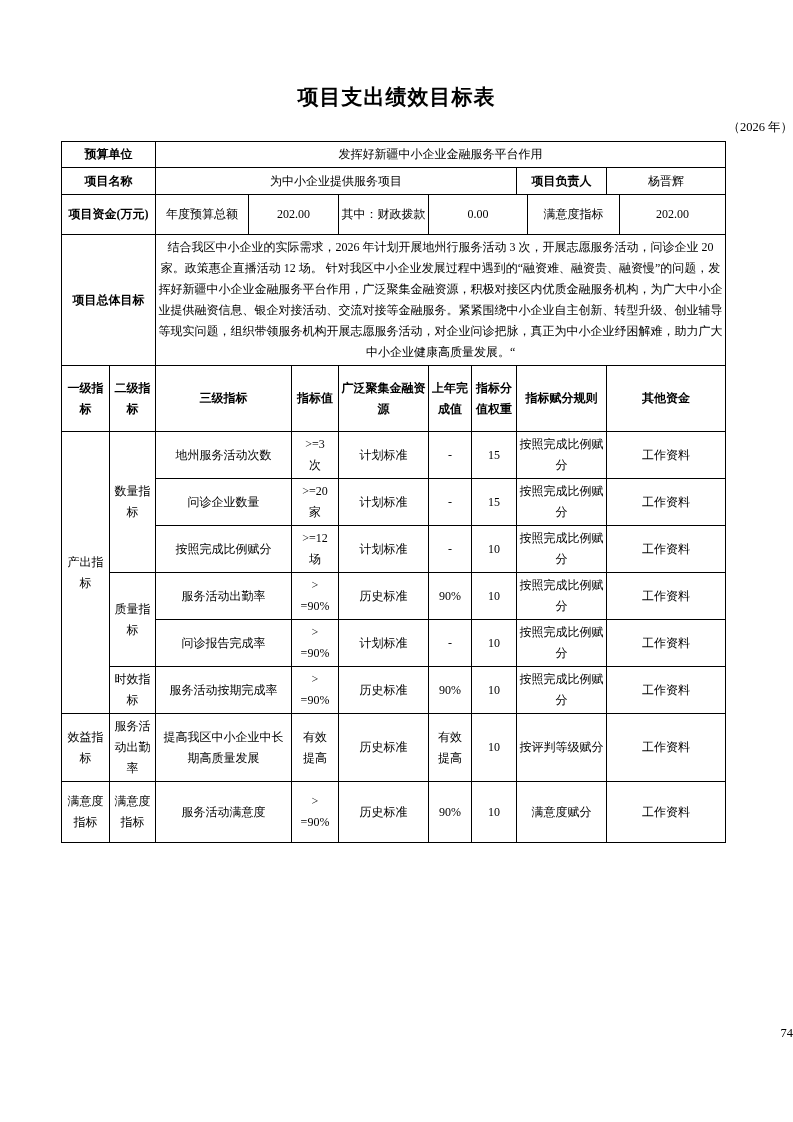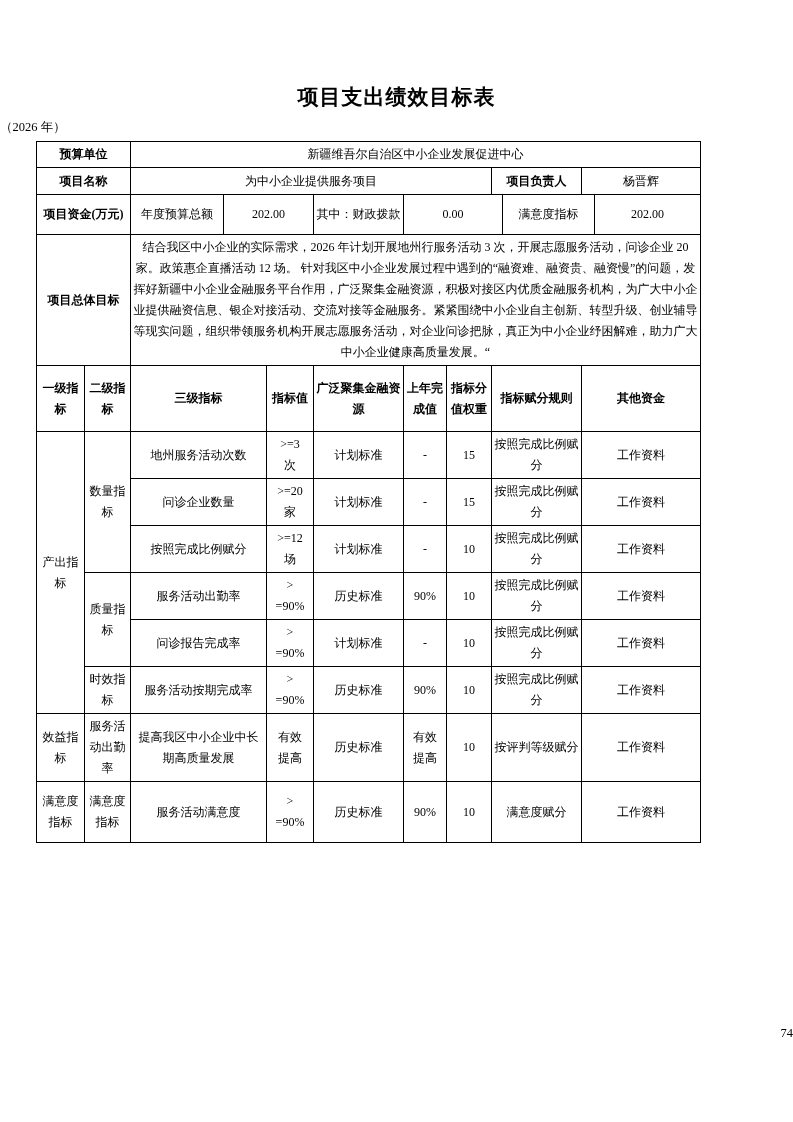--- a/index.html
+++ b/index.html
@@ -16,29 +16,29 @@
   .doc-title {
     padding-top: 84px;
     text-align: center;
     font-size: 21px;
     font-weight: bold;
     letter-spacing: 1px;
     line-height: 26px;
   }
   .doc-subtitle {
     margin-top: 9px;
-    text-align: left;
+    text-align: right;
     font-size: 12.5px;
     line-height: 16px;
   }
   table.main {
     border-collapse: collapse;
     table-layout: fixed;
     width: 664px;
-    margin: 6px 0 0 36px;
+    margin: 6px 0 0 61px;
   }
   table.main td, table.main th {
     border: 1px solid #000000;
     text-align: center;
     vertical-align: middle;
     font-size: 12px;
     font-weight: normal;
     padding: 2px;
     line-height: 21px;
     word-break: break-all;
@@ -82,21 +82,21 @@
         <col style="width:45px">
       <col style="width:11px">
         <col style="width:79px">
         <col style="width:13px">
         <col style="width:106px">
     </colgroup>
 
     <tbody>
         <tr style="height:26px">
       <th colspan="2">预算单位</th>
-      <td colspan="10">新疆维吾尔自治区中小企业发展促进中心</td>
+      <td colspan="10">发挥好新疆中小企业金融服务平台作用</td>
     </tr>
 
     <tr style="height:27px">
       <th colspan="2">项目名称</th>
       <td colspan="6">为中小企业提供服务项目</td>
       <th colspan="2">项目负责人</th>
       <td colspan="2">杨晋辉</td>
     </tr>
 
     <tr style="height:40px">

